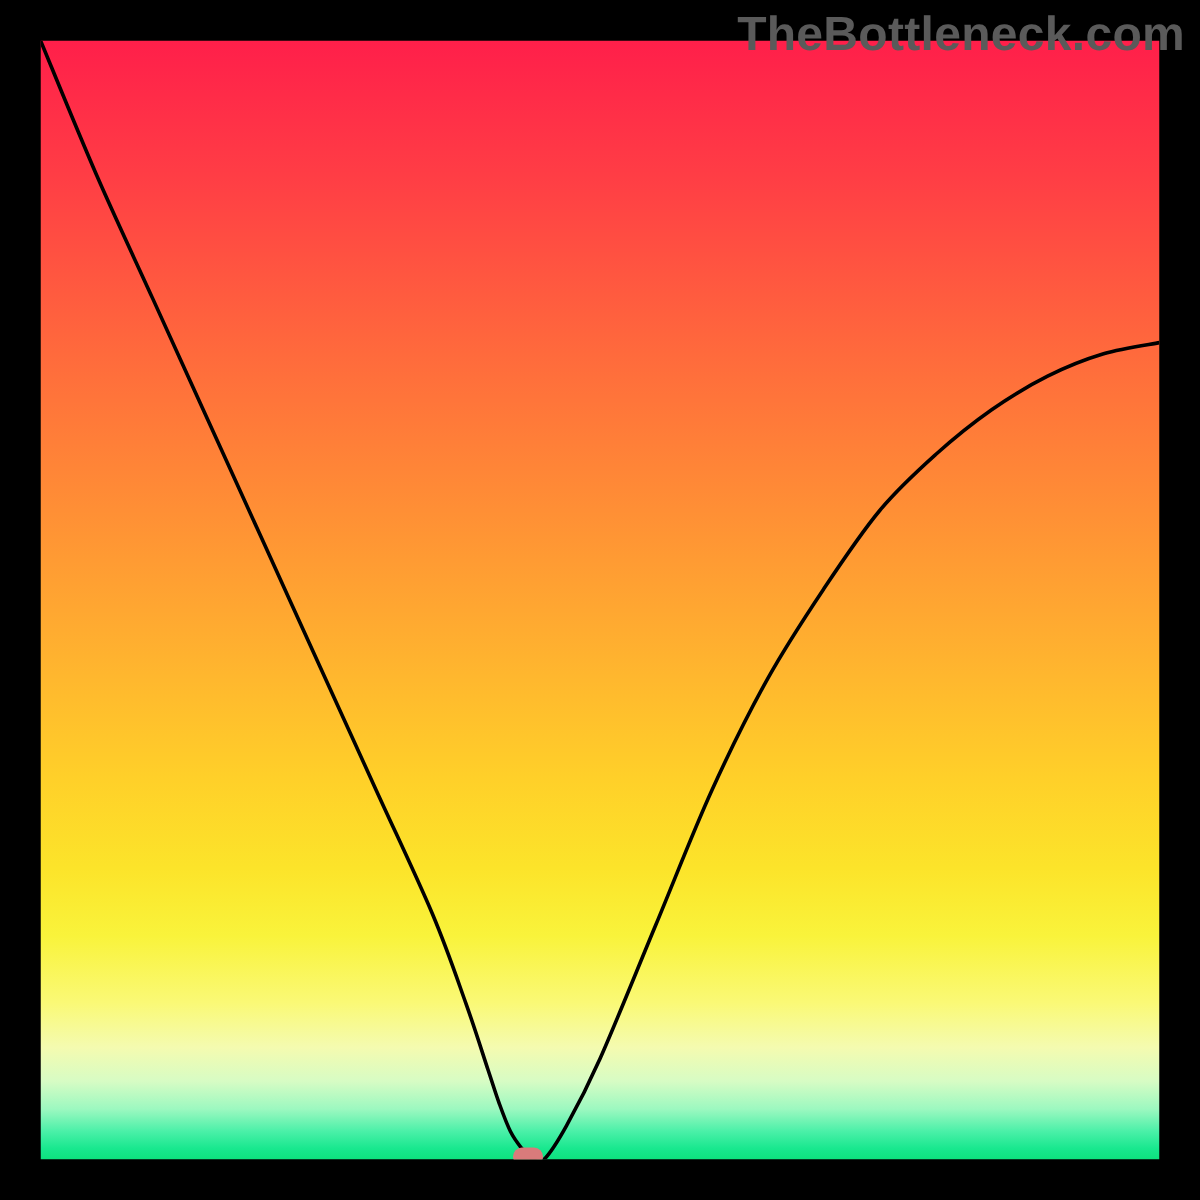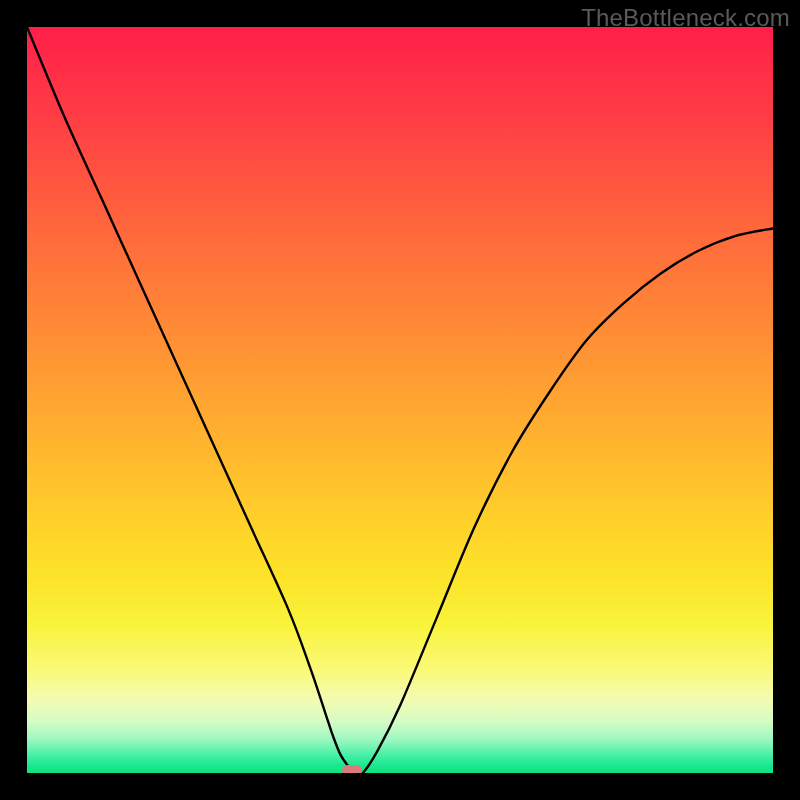--- a/index.html
+++ b/index.html
@@ -15,22 +15,22 @@
     position: relative;
     width: 800px;
     height: 800px;
     background: #000;
   }
   .watermark {
     position: absolute;
     top: 4px;
     right: 10px;
     color: #5a5a5a;
-    font-size: 24px;
-    font-weight: 400;
+    font-size: 32px;
+    font-weight: 700;
     letter-spacing: 0.2px;
     z-index: 5;
     user-select: none;
   }
   .plot {
     position: absolute;
     left: 27px;
     top: 27px;
     width: 746px;
     height: 746px;

